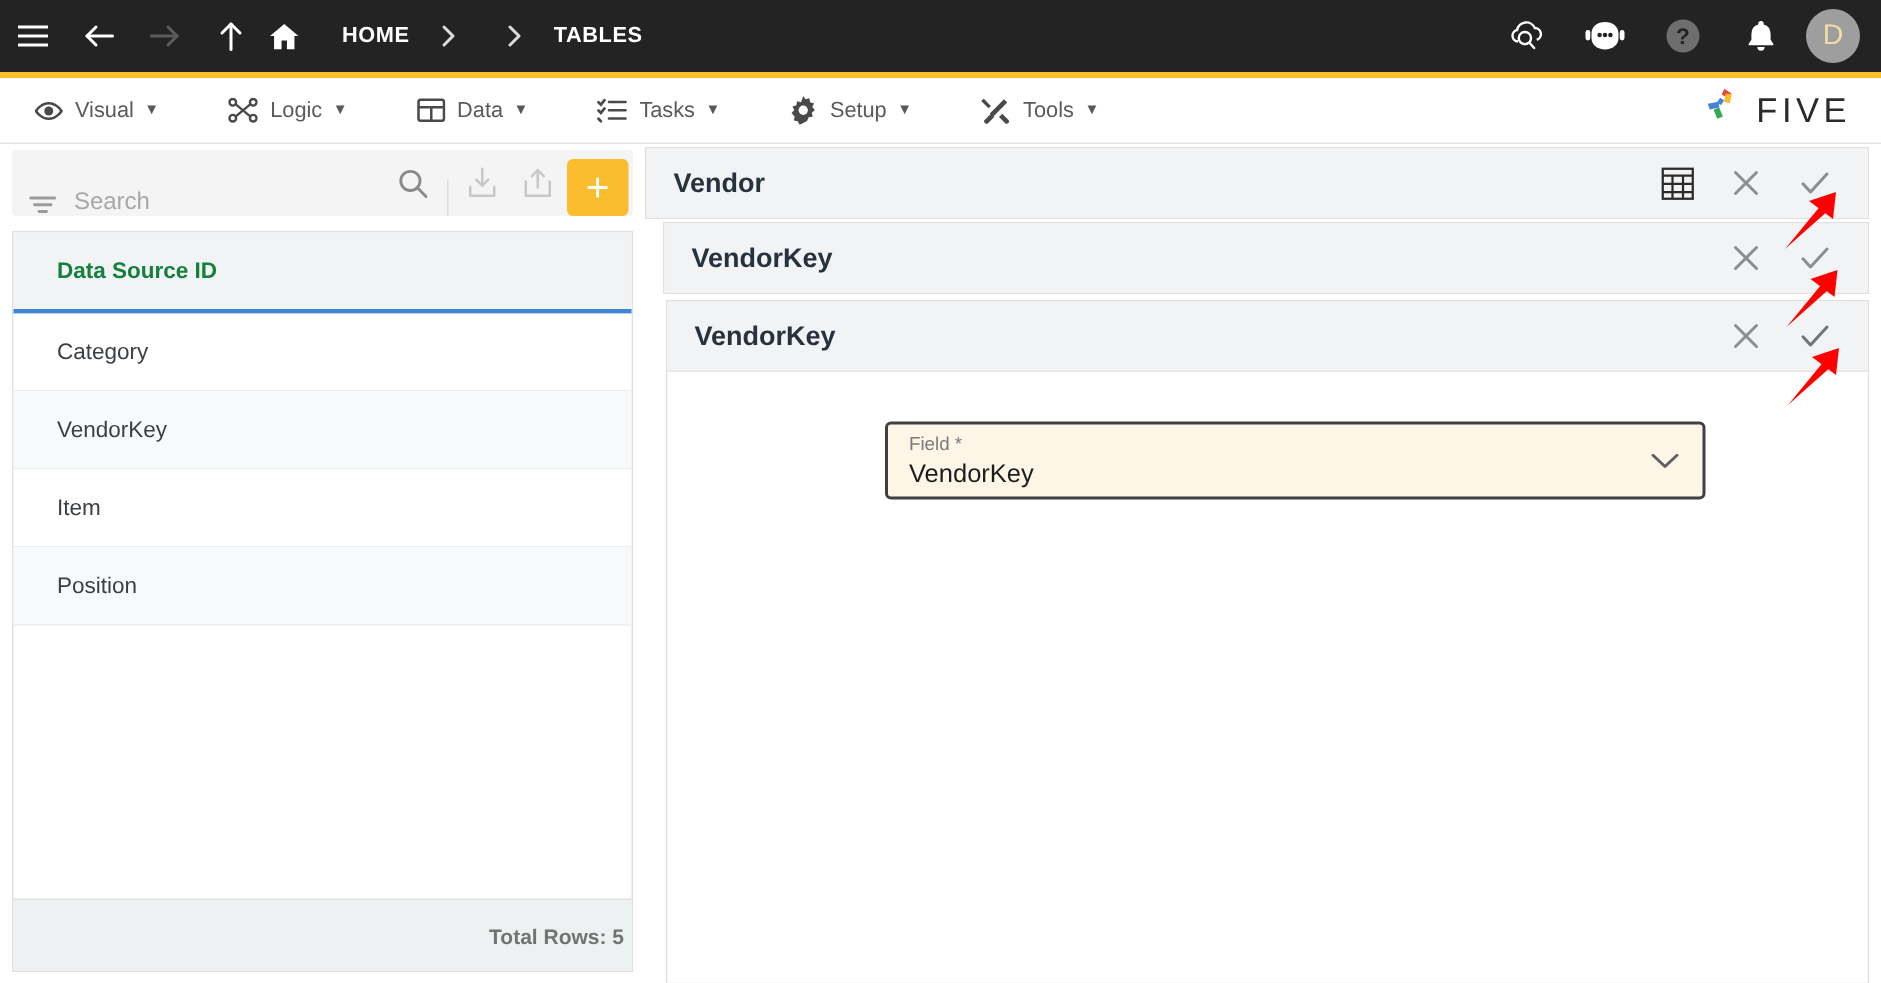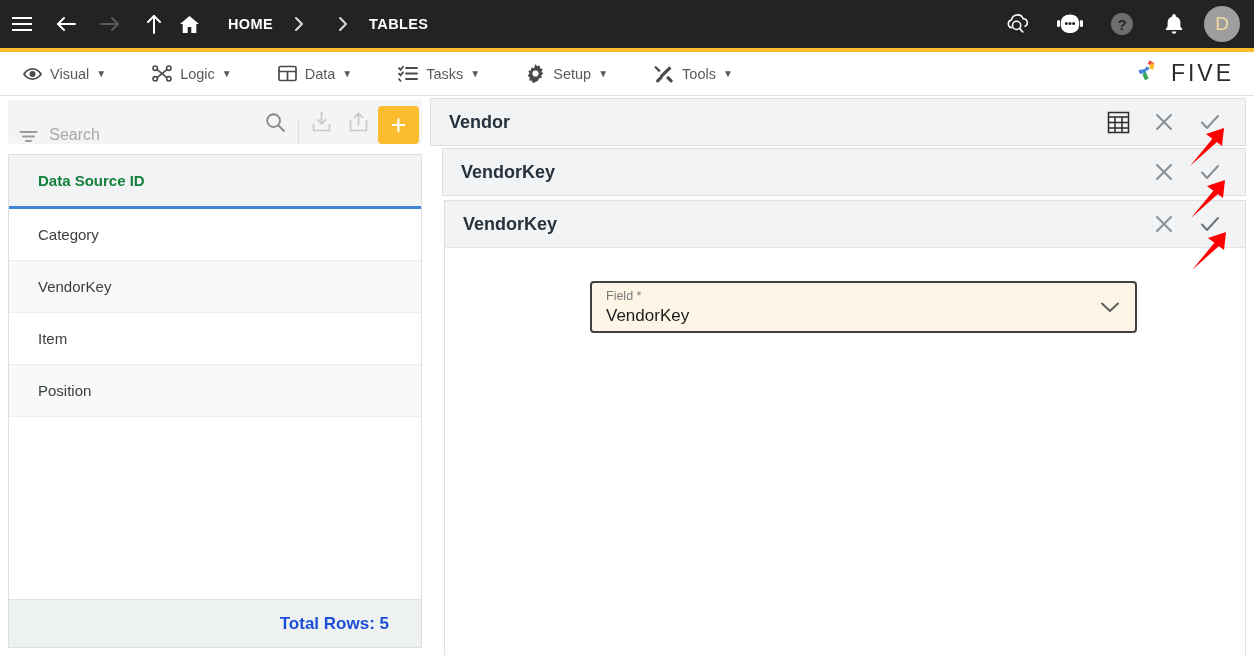--- a/index.html
+++ b/index.html
@@ -133,22 +133,22 @@
     padding-left: 29px;
     font-size: 15px; color: #3c4043;
     border-bottom: 1px solid #eceff1;
     background: #ffffff;
   }
   .grid-row.alt { background: #f8f9fa; }
   .grid-foot {
     height: 48px; background: #eef1f2;
     border-top: 1px solid #e0e3e4;
     display: flex; align-items: center; justify-content: flex-end;
-    padding-right: 32px;
-    font-size: 17px; font-weight: bold; color: #1d4ed8;
+    padding-right: 5px;
+    font-size: 14px; font-weight: bold; color: #737373;
   }
 
   
   .right-panel {
     position: absolute; left: 430px; top: 98px;
     width: 816px; height: 550px;
   }
   .card {
     background: #ffffff;
     border: 1px solid #e0e0e0;

